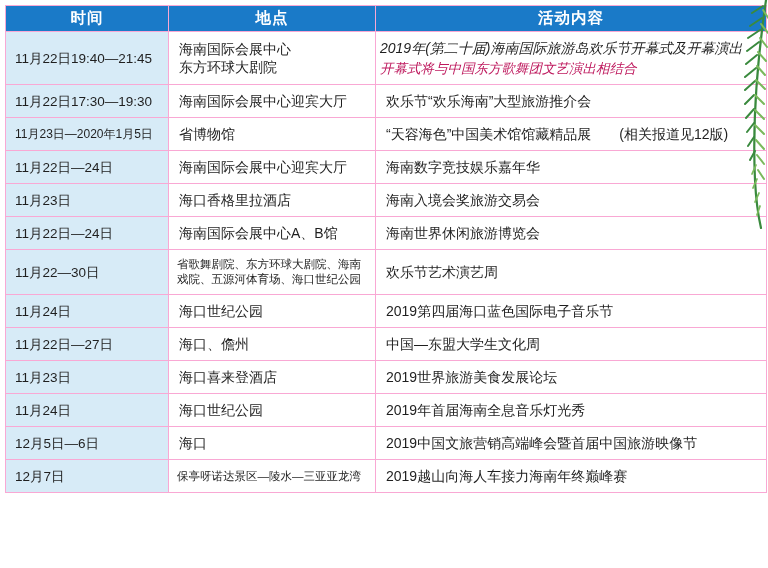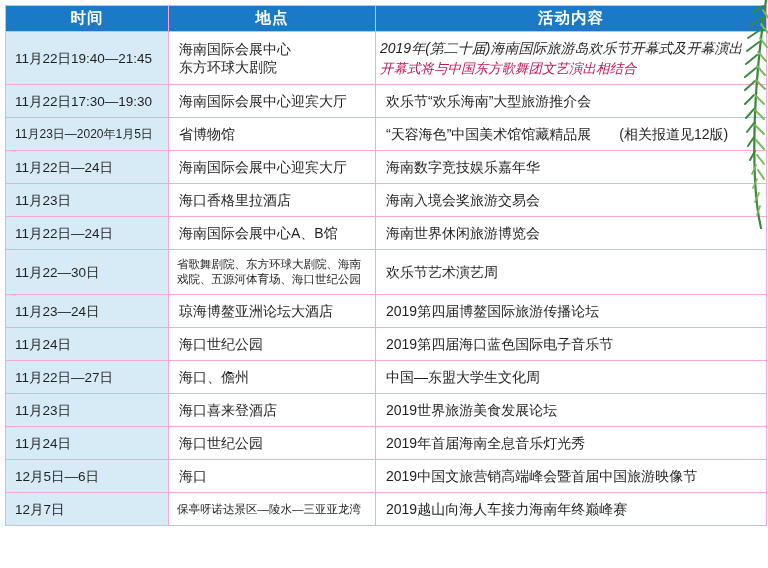--- a/index.html
+++ b/index.html
@@ -131,25 +131,20 @@
           <td class="col-time">11月22日—24日</td>
           <td class="col-loc">海南国际会展中心A、B馆</td>
           <td class="col-act">海南世界休闲旅游博览会</td>
         </tr>
         <tr>
           <td class="col-time">11月22—30日</td>
           <td class="col-loc small">省歌舞剧院、东方环球大剧院、海南戏院、五源河体育场、海口世纪公园</td>
           <td class="col-act">欢乐节艺术演艺周</td>
         </tr>
         <tr>
-          <td class="col-time">11月23—24日</td>
-          <td class="col-loc">琼海博鳌亚洲论坛大酒店</td>
-          <td class="col-act">2019第四届博鳌国际旅游传播论坛</td>
-        </tr>
-        <tr>
           <td class="col-time">11月24日</td>
           <td class="col-loc">海口世纪公园</td>
           <td class="col-act">2019第四届海口蓝色国际电子音乐节</td>
         </tr>
         <tr>
           <td class="col-time">11月22日—27日</td>
           <td class="col-loc">海口、儋州</td>
           <td class="col-act">中国—东盟大学生文化周</td>
         </tr>
         <tr>

